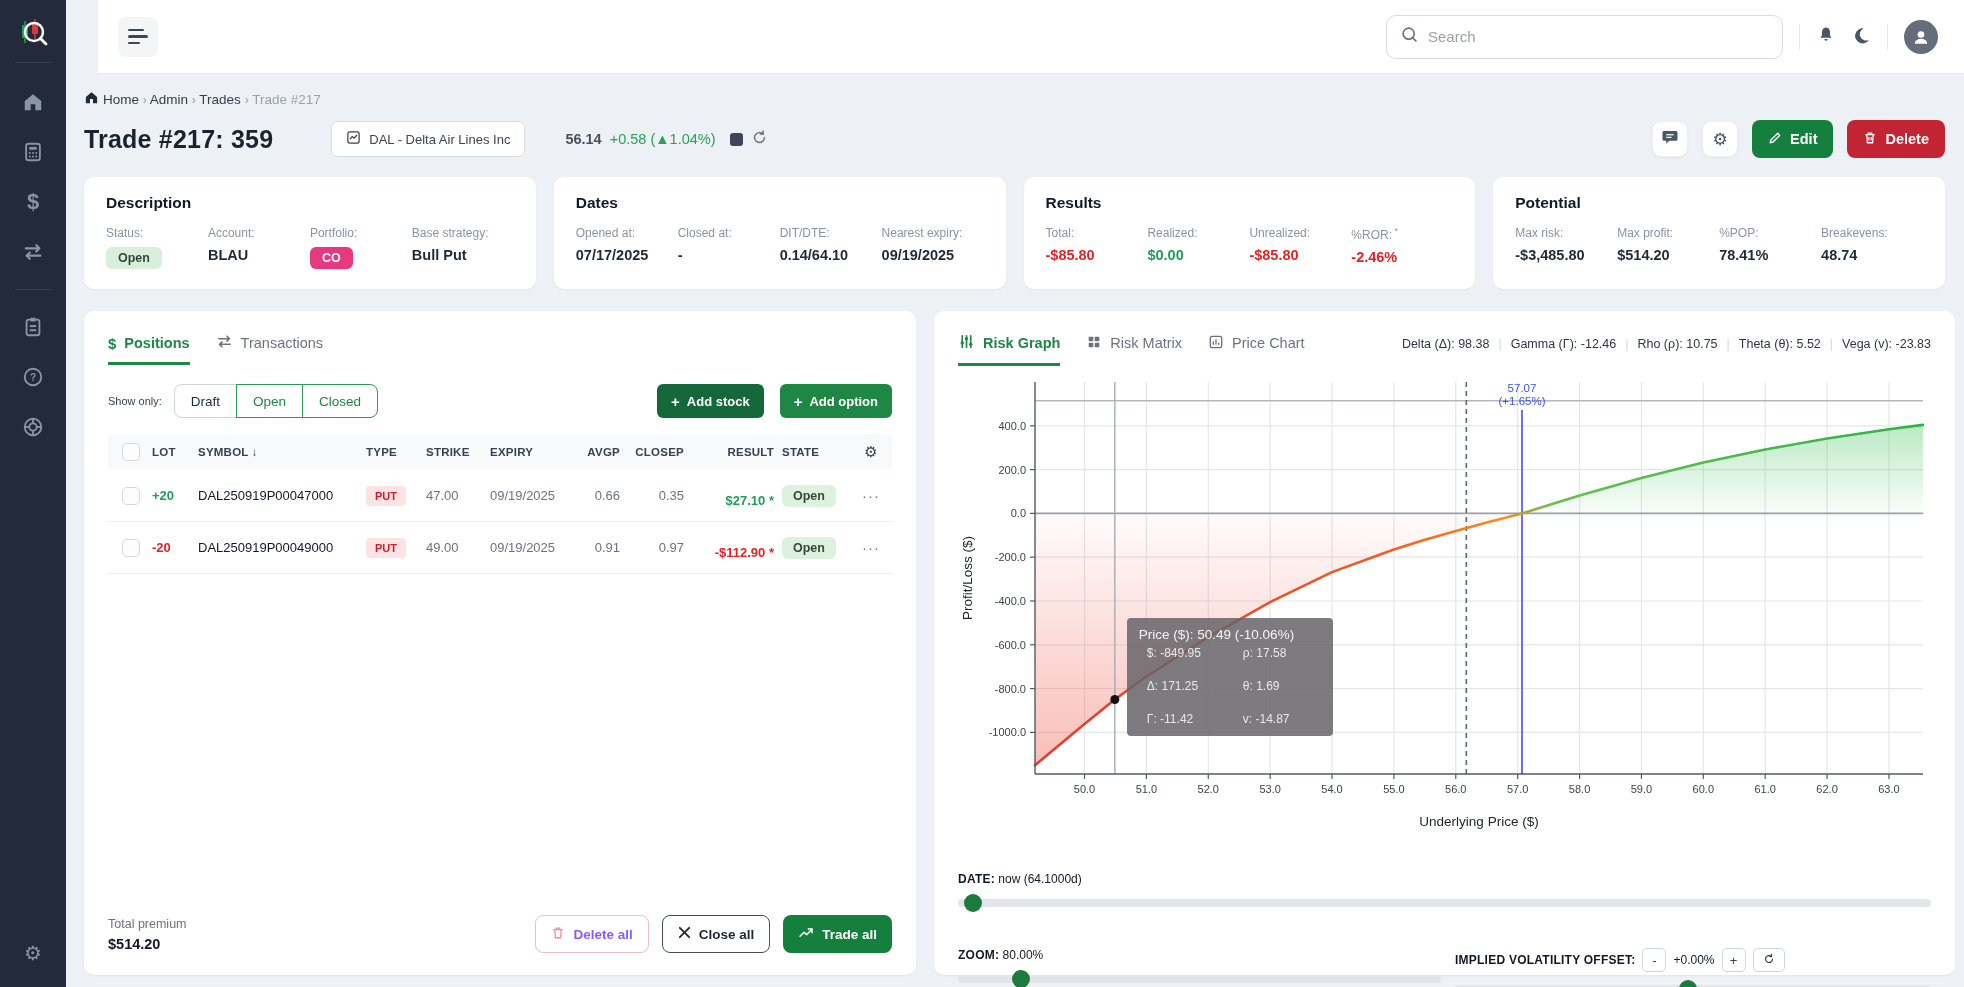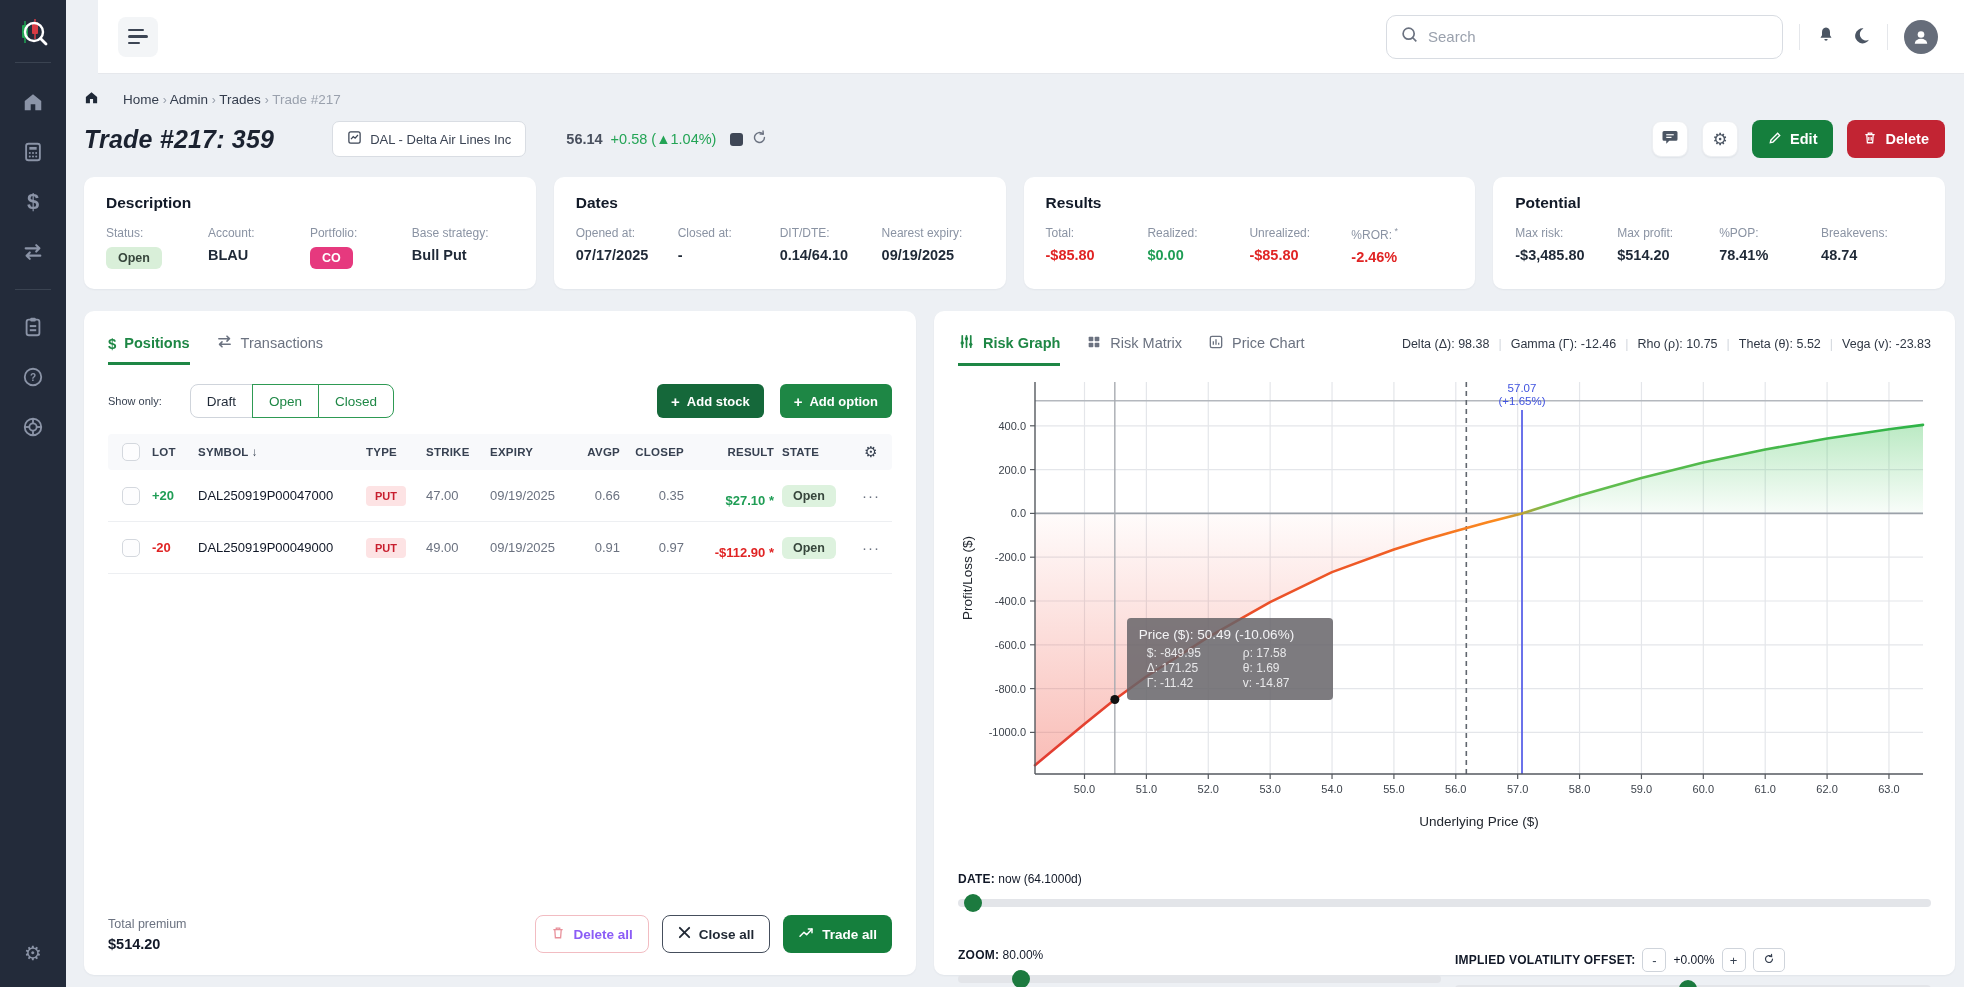--- a/index.html
+++ b/index.html
@@ -27,27 +27,27 @@
   .tb-right { margin-left:auto; display:flex; align-items:center; gap:16px; }
   .searchbox { width:397px; height:44px; border:1px solid #d8dce2; border-radius:10px; background:#fff; display:flex; align-items:center; padding:0 14px; gap:10px; }
   .searchbox input { border:none; outline:none; flex:1; font-size:15px; font-family:inherit; color:#333; background:transparent; }
   .searchbox input::placeholder { color:#9aa1ad; }
   .tb-sep { width:1px; height:26px; background:#e5e7eb; }
   .tb-icon { background:none; border:none; cursor:pointer; color:#4b5563; display:flex; align-items:center; }
   .avatar { width:34px; height:34px; border-radius:50%; background:#666d7a; display:flex; align-items:center; justify-content:center; cursor:pointer; }
 
   
   .content { margin-left:66px; padding:90px 19px 0 18px; }
-  .breadcrumb { display:flex; align-items:center; gap:24px; font-size:13.5px; color:#343d4d; }
+  .breadcrumb { display:flex; align-items:center; gap:4px; font-size:13.5px; color:#343d4d; }
   .breadcrumb .bc-item { cursor:pointer; }
   .breadcrumb .bc-sep { color:#9aa1ad; font-size:12px; }
   .breadcrumb .bc-last { color:#9aa1ad; cursor:default; }
 
   .titlerow { margin-top:12px; display:flex; align-items:center; }
-  .page-title { font-size:25px; font-weight:bold; color:#1b2230; letter-spacing:.2px;font-style:italic; }
+  .page-title { font-size:25px; font-weight:bold; color:#1b2230; letter-spacing:.2px; }
   .ticker-chip { margin-left:58px; height:36px; border:1px solid #d9dde3; border-radius:7px; background:#fff;
                  display:flex; align-items:center; gap:8px; padding:0 14px; font-size:13px; color:#3b4454; cursor:pointer; }
   .quote { margin-left:40px; display:flex; align-items:center; gap:8px; font-size:14.5px; }
   .quote .px { color:#49505e; font-weight:bold; }
   .quote .chg { color:#23a455; }
   .stop-sq { width:13px; height:13px; background:#3f4756; border-radius:3px; margin-left:6px; cursor:pointer; }
   .hdr-actions { margin-left:auto; display:flex; align-items:center; gap:14px; }
   .icon-btn { width:36px; height:36px; background:#fff; border:1px solid #edeff2; border-radius:9px; box-shadow:0 1px 2px rgba(20,30,50,.06);
               display:flex; align-items:center; justify-content:center; color:#4b5563; cursor:pointer; font-size:17px; }
   .btn { height:38px; border:none; border-radius:8px; font-size:14.5px; font-weight:bold; font-family:inherit;
@@ -79,21 +79,21 @@
   .tabs { display:flex; align-items:center; gap:26px; }
   .tab { display:flex; align-items:center; gap:8px; font-size:14.5px; color:#6b7280; padding-bottom:10px; border-bottom:3px solid transparent; cursor:pointer; }
   .tab.active { color:#1e8745; font-weight:bold; border-bottom-color:#1e8745; }
   .tab .dollar { font-weight:bold; font-size:15px; }
 
   .filter-row { margin-top:18px; display:flex; align-items:center; }
   .filter-label { font-size:11px; color:#374151; margin-right:12px; }
   .seg { display:flex; }
   .seg button { height:34px; padding:0 16px; background:#fff; font-family:inherit; font-size:13.5px; cursor:pointer;
                 border:1px solid #cfd4db; color:#1f2937; margin-left:-1px; }
-  .seg button:first-child { border-radius:8px 0 0 8px; margin-left:16px; }
+  .seg button:first-child { border-radius:8px 0 0 8px; margin-left:0; }
   .seg button:last-child { border-radius:0 8px 8px 0; }
   .seg button.on { border-color:#2e9a54; color:#1e8745; position:relative; z-index:1; }
   .add-btns { margin-left:auto; display:flex; gap:16px; }
   .btn-sm { height:34px; border:none; border-radius:6px; color:#fff; font-size:13px; font-weight:bold; font-family:inherit;
             display:flex; align-items:center; gap:7px; padding:0 14px; cursor:pointer; }
   .btn-addstock { background:#15683a; }
   .btn-addoption { background:#1e8745; }
   .plus { font-size:15px; font-weight:bold; }
 
   .pos-grid { display:grid; grid-template-columns:40px 46px 168px 60px 64px 86px 52px 64px 90px 72px 42px; align-items:center; }
@@ -123,21 +123,21 @@
 
   
   .rg-head { display:flex; align-items:flex-start; }
   .rg-tabs { display:flex; gap:26px; }
   .greeks { margin-left:auto; font-size:12.5px; color:#2f3744; padding-top:4px; display:flex; align-items:center; }
   .greeks .sep { color:#d4d8de; margin:0 9px; }
   .chart-wrap { position:relative; margin-top:8px; width:973px; height:460px; }
   .chart-tip { position:absolute; width:206px; background:rgba(102,100,104,.85); border-radius:4px; color:#f3f3f5;
                padding:9px 12px 10px; pointer-events:none; }
   .chart-tip .tt-title { font-size:13.5px; margin-bottom:4px; }
-  .chart-tip .tt-grid { display:grid; grid-template-columns:96px auto; row-gap:1px; font-size:12px; color:#e8e8ea; padding-left:8px; }
+  .chart-tip .tt-grid { display:grid; grid-template-columns:96px auto; row-gap:19px; font-size:12px; color:#e8e8ea; padding-left:8px; }
 
   .rg-controls { margin-top:14px; }
   .ctl-label { font-size:12px; color:#111827;margin-top:24px; }
   .ctl-label b { letter-spacing:.02em; }
   .slider { position:relative; height:18px; margin-top:8px; cursor:pointer; }
   .slider .track { position:absolute; left:0; right:0; top:5px; height:8px; background:#e3e5e9; border-radius:4px; }
   .slider .thumb { position:absolute; top:0; width:18px; height:18px; border-radius:50%; background:#1c7a3f; transform:translateX(-50%); cursor:grab; }
   .ctl-row { display:flex; margin-top:12px; }
   .ctl-half { width:483px; }
   .ctl-half.rgt { margin-left:auto; width:476px; }

